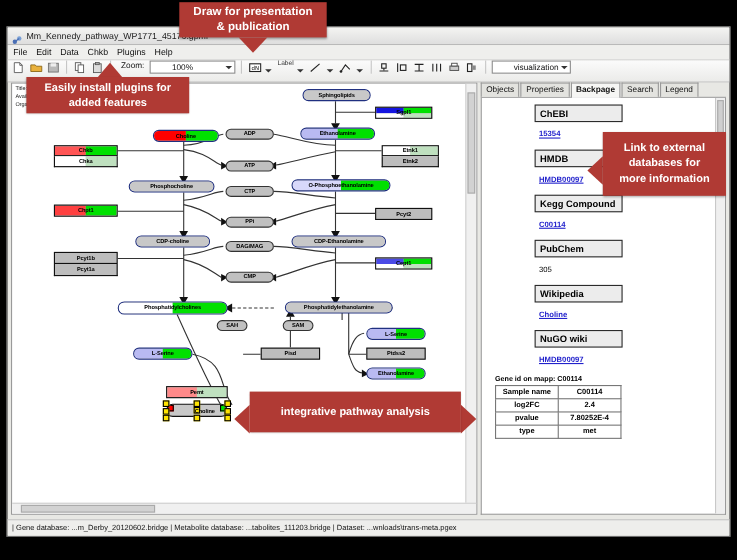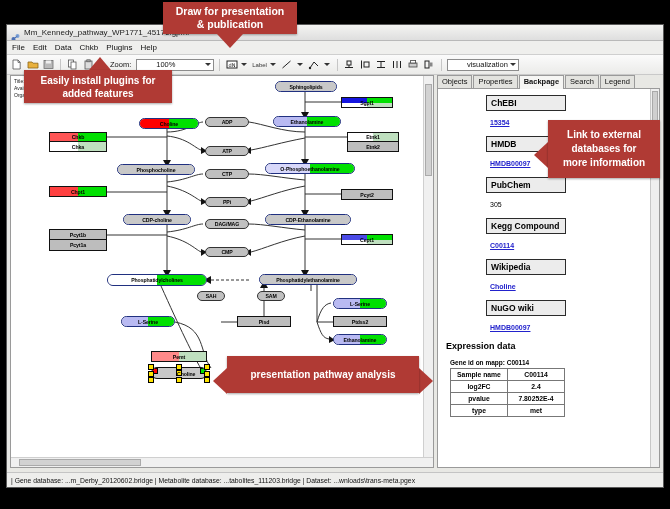--- a/index.html
+++ b/index.html
@@ -10,21 +10,21 @@
   .win{position:absolute;left:6px;top:24px;width:658px;height:464px;background:#e8e8e4;
        border:1px solid #5a5a5a;box-sizing:border-box;}
   .titlebar{height:15px;background:linear-gradient(#f4f4f2,#dedede);border-bottom:1px solid #b9b9b9;
        display:flex;align-items:center;padding-left:4px;overflow:hidden;}
   .titlebar .tico{width:9px;height:9px;margin-right:4px;flex:0 0 auto;}
   .titlebar .ttxt{font-size:8px;color:#1c1c1c;white-space:nowrap;}
   .menubar{height:13px;background:#efefed;border-bottom:1px solid #cfcfcf;display:flex;align-items:center;
        padding-left:5px;gap:8px;}
   .menubar span{font-size:8px;color:#111;white-space:nowrap;}
   .toolbar{height:19px;background:linear-gradient(#fbfbfb,#ebebe9);border-bottom:1px solid #c9c9c9;
-       display:flex;align-items:center;padding:0 3px;gap:3px;position:relative;}
+       display:flex;align-items:flex-start;padding:0 3px;gap:3px;position:relative;}
   .tbtn{width:13px;height:13px;display:flex;align-items:center;justify-content:center;}
   .tbtn svg{display:block;}
   .sep{width:1px;height:12px;background:#c6c6c6;margin:0 2px;}
   .zlabel{font-size:7.5px;color:#111;margin:0 2px 0 4px;}
   .combo{height:12px;border:1px solid #8c8c8c;background:#fff;display:flex;align-items:center;
        justify-content:space-between;padding:0 2px 0 19px;font-size:7.5px;color:#111;box-sizing:border-box;}
   .combo .car{width:0;height:0;border-left:3px solid transparent;border-right:3px solid transparent;
        border-top:3px solid #333;}
   .caretbtn{width:0;height:0;border-left:3px solid transparent;border-right:3px solid transparent;
        border-top:3px solid #333;align-self:center;margin-right:2px;}
@@ -503,40 +503,39 @@
               <div class="dbbox">ChEBI</div>
               <a class="dblink">15354</a>
             </div>
 
             <div class="dbgroup">
               <div class="dbbox">HMDB</div>
               <a class="dblink">HMDB00097</a>
             </div>
 
             <div class="dbgroup">
+              <div class="dbbox">Kegg Compound</div>
+              <a class="dblink">C00114</a>
+            </div>
+
+            <div class="dbgroup">
               <div class="dbbox">PubChem</div>
               <span class="dbplain">305</span>
-            </div>
-
-            <div class="dbgroup">
-              <div class="dbbox">Kegg Compound</div>
-              <a class="dblink">C00114</a>
             </div>
 
             <div class="dbgroup">
               <div class="dbbox">Wikipedia</div>
               <a class="dblink">Choline</a>
             </div>
 
             <div class="dbgroup">
               <div class="dbbox">NuGO wiki</div>
               <a class="dblink">HMDB00097</a>
             </div>
 
-            <div class="exprtitle">Expression data</div>
             <div class="geneid">Gene id on mapp: C00114</div>
             <table class="expr">
               <tbody>
                   <tr>
                 <td>Sample name</td>
                 <td>C00114</td>
                   </tr>
               <tr>
                 <td>log2FC</td>
                 <td>2.4</td>
@@ -578,18 +577,18 @@
 
   <div class="arrowleft" style="left:534px;top:142px"></div>
   <div class="callout" style="left:548px;top:120px;width:112px;height:58px;font-size:10px;line-height:14px;flex-direction:column">
     <span>Link  to external</span>
     <span>databases  for</span>
     <span>more information</span>
   </div>
 
   <div class="arrowright" style="left:419px;top:368px"></div>
   <div class="callout" style="left:227px;top:356px;width:192px;height:37px;font-size:10px;line-height:14px;flex-direction:column">
-    <span>presentation pathway analysis</span>
+    <span>integrative pathway analysis</span>
   </div>
   <div class="arrowleft" style="left:213px;top:368px"></div>
 
 
 </div>
 
 </body></html>

